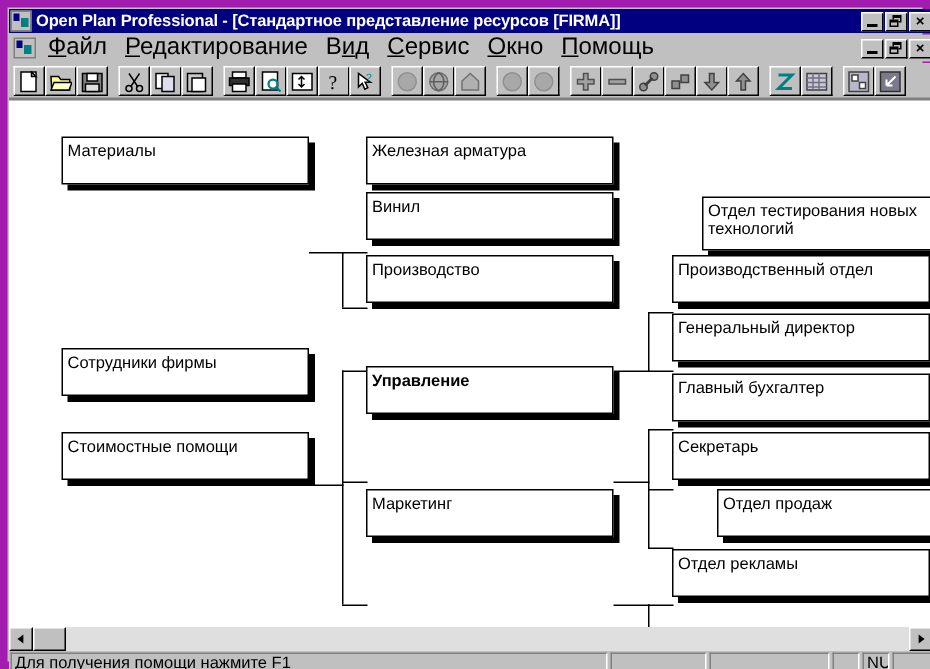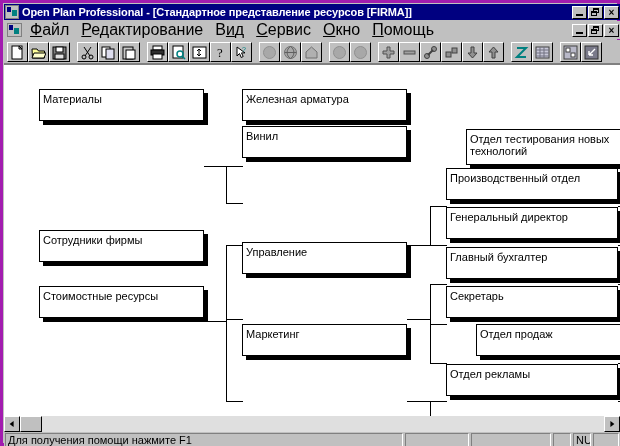--- a/index.html
+++ b/index.html
@@ -14,21 +14,21 @@
     overflow: hidden;
     font-family: "Liberation Sans", "DejaVu Sans", sans-serif;
     font-size: 11px;
     color: #000;
   }
   #app {
     position: relative;
     width: 620px;
     height: 446px;
     background: #c0c0c0;
-    border: 3px solid #a21caf;
+    border: 5px solid #a21caf;
     box-sizing: border-box;
   }
 
   
   .titlebar {
     position: absolute;
     left: 1px; top: 1px;
     width: 616px; height: 16px;
     background: #000080;
     display: flex;
@@ -574,30 +574,31 @@
       <div class="conn h" style="left:614px; top:259px; width:6px;"></div>
       <div class="conn h" style="left:614px; top:298px; width:6px;"></div>
       <div class="conn h" style="left:614px; top:336px; width:6px;"></div>
 
       <div class="node" style="left:238px; top:24px; width:165px; height:32px;">Железная арматура</div>
 
       <div class="node" style="left:35px; top:24px; width:165px; height:32px;">Материалы</div>
 
       <div class="node" style="left:238px; top:61px; width:165px; height:32px;">Винил</div>
 
+      <div class="node" style="left:238px; top:103px; width:165px; height:32px;">Производство</div>
 
       <div class="node" style="left:462px; top:64px; width:172px; height:36px; line-height:12px;">Отдел тестирования новых технологий</div>
 
       <div class="node" style="left:442px; top:103px; width:172px; height:32px;">Производственный отдел</div>
 
       <div class="node" style="left:35px; top:165px; width:165px; height:32px;">Сотрудники фирмы</div>
 
-      <div class="node" style="left:35px; top:221px; width:165px; height:32px;">Стоимостные ресурсы</div>
-
-      <div class="node" style="left:238px; top:177px; width:165px; height:32px;">Управление</div>
+      <div class="node" style="left:35px; top:221px; width:165px; height:32px;">Стоимостные помощи</div>
+
+      <div class="node" style="left:238px; top:177px; width:165px; height:32px;font-weight:bold;">Управление</div>
 
       <div class="node" style="left:442px; top:142px; width:172px; height:32px;">Генеральный директор</div>
 
       <div class="node" style="left:442px; top:182px; width:172px; height:32px;">Главный бухгалтер</div>
 
       <div class="node" style="left:442px; top:221px; width:172px; height:32px;">Секретарь</div>
 
       <div class="node" style="left:238px; top:259px; width:165px; height:32px;">Маркетинг</div>
 
       <div class="node" style="left:442px; top:259px; width:172px; height:32px;margin-left:30px;">Отдел продаж</div>

